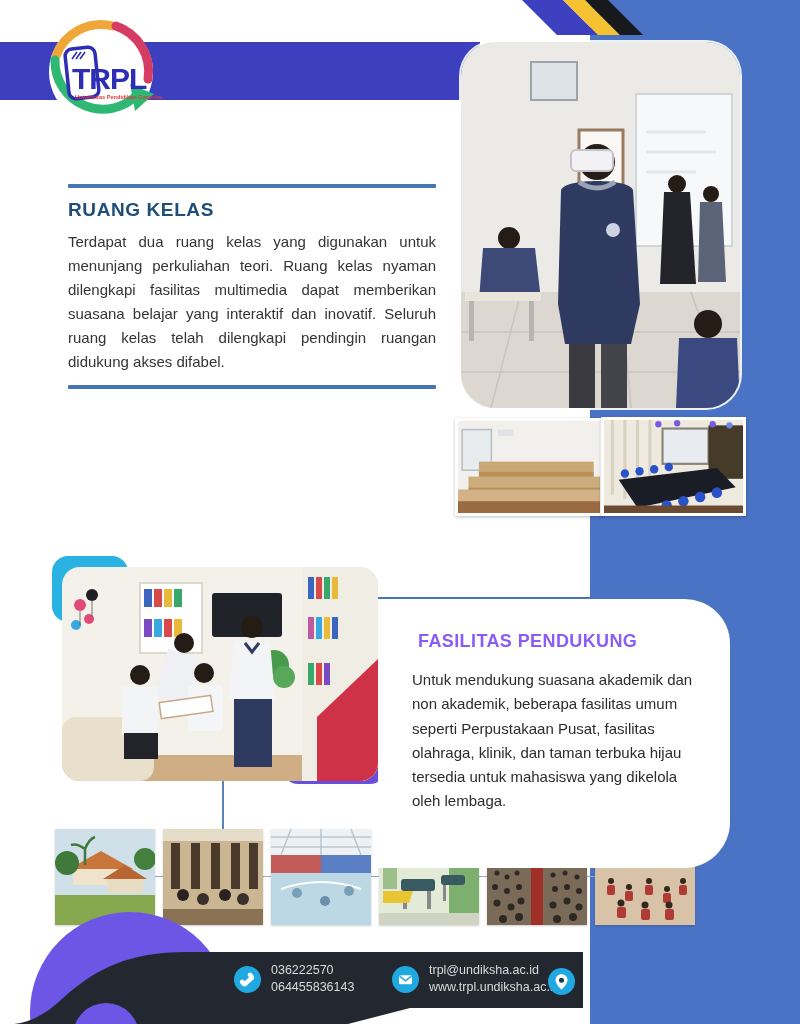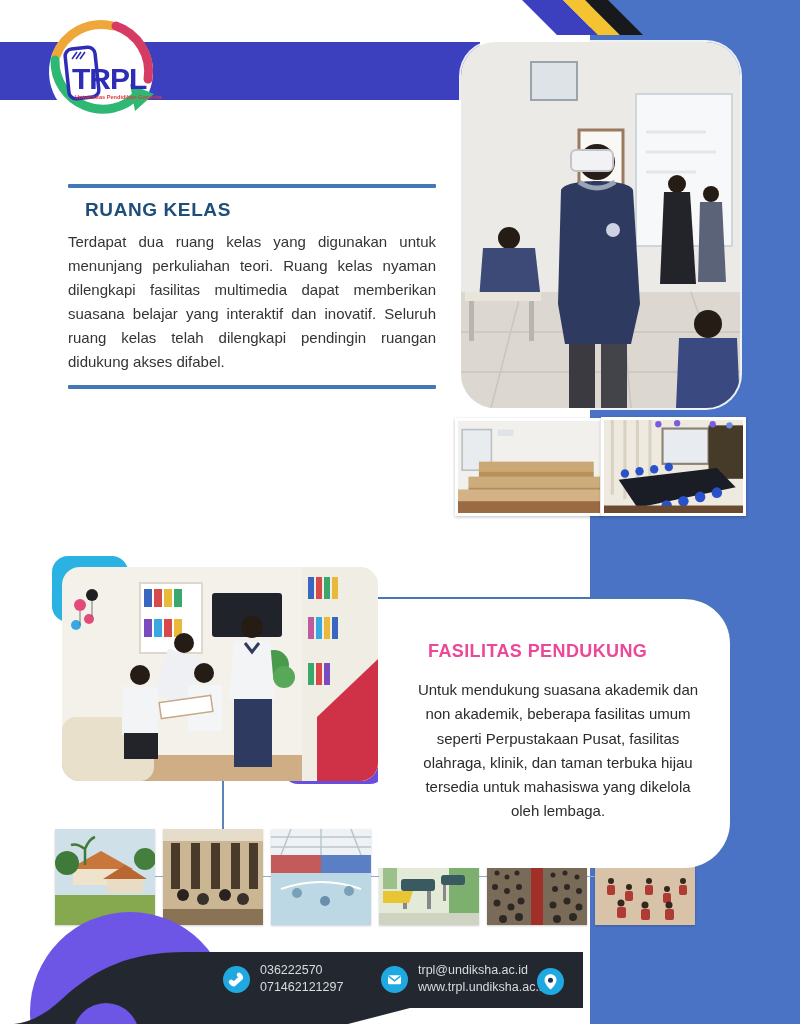--- a/index.html
+++ b/index.html
@@ -18,52 +18,52 @@
   .logo{left:42px;top:14px;width:118px;height:118px;overflow:visible;}
 
   
   .vr-photo{left:461px;top:42px;width:279px;height:366px;border-radius:34px;overflow:hidden;
             box-shadow:0 0 0 2px rgba(255,255,255,.9);}
 
   
   .rk{left:68px;top:184px;width:368px;}
   .rule{height:4px;background:#4577b6;border-radius:1px;}
   .rk .rule-top{margin-bottom:11px;}
-  .rk h2{margin:0 0 7px 17px;font-size:19px;letter-spacing:.6px;color:#1f4e79;font-weight:bold;}
+  .rk h2{margin:0 0 7px 0;font-size:19px;letter-spacing:.6px;color:#1f4e79;font-weight:bold;}
   .rk p{margin:9px 0 11px 0;font-size:15px;line-height:1.6;color:#343434;text-align:justify;}
 
   
   .photo-frame{background:#fff;padding:3px;box-shadow:0 1px 3px rgba(0,0,0,.25);}
   .small-photo-1{left:455px;top:418px;width:142px;height:92px;}
   .small-photo-2{left:601px;top:417px;width:139px;height:93px;}
   .photo-frame svg{display:block;width:100%;height:100%;}
 
   
   .accent-cyan{left:52px;top:556px;width:76px;height:66px;border-radius:16px;background:#2ab2e3;}
   .accent-purple{left:282px;top:672px;width:104px;height:112px;border-radius:16px;
                  background:linear-gradient(135deg,#5d54e0,#6a4ddd);}
   .library-photo{left:62px;top:567px;width:316px;height:214px;border-radius:18px;overflow:hidden;}
   .connector-v{left:222px;top:781px;width:2px;height:48px;background:#5b84b8;}
 
   
   .card{left:378px;top:597px;width:352px;height:271px;background:#fff;z-index:3;
         border-top:2px solid #4577b6;border-radius:0 46px 46px 0;box-sizing:border-box;
         padding:26px 26px 0 34px;}
-  .card h2{margin:16px;font-size:18px;letter-spacing:.4px;color:#ec4899;font-weight:600;}
-  .card p{margin:16px 0 0 0;font-size:15px;line-height:1.62;color:#2c2c2c;text-align:center;}
+  .card h2{margin:6px;font-size:18px;letter-spacing:.4px;color:#8b5cf6;font-weight:600;}
+  .card p{margin:16px 0 0 0;font-size:15px;line-height:1.62;color:#2c2c2c;}
 
   
   .strip-line{left:60px;top:876px;width:635px;height:1px;background:#93a9cf;}
   .strip{left:55px;top:829px;display:flex;gap:8px;}
   .strip .thumb{width:100px;height:96px;overflow:hidden;box-shadow:0 1px 2px rgba(0,0,0,.2);}
   .strip svg{display:block;width:100%;height:100%;}
 
   
   .footer-decor{left:0;top:890px;width:800px;height:134px;}
-  .footer-content{left:5px;top:952px;width:590px;height:56px;z-index:5;color:#d8dadc;}
+  .footer-content{left:16px;top:952px;width:590px;height:56px;z-index:5;color:#d8dadc;}
   .contact{position:absolute;display:flex;align-items:center;gap:10px;}
   .contact .txt{font-size:12.5px;line-height:1.36;}
   .c-phone{left:218px;top:10px;}
   .c-mail{left:376px;top:10px;align-items:center;}
   .c-pin{left:532px;top:16px;}
   .link{cursor:pointer;}
 </style>
 </head>
 <body>
 
@@ -358,21 +358,21 @@
       <svg width="27" height="27" viewBox="0 0 27 27">
         <circle cx="13.5" cy="13.5" r="13.5" fill="#1fa9e0"></circle>
         <g transform="translate(13.5,14) rotate(-42)" fill="#ffffff">
           <rect x="-7" y="-1" width="14" height="4.6" rx="2.3"></rect>
           <rect x="-7.6" y="-4.4" width="4.6" height="6.4" rx="2.2"></rect>
           <rect x="3" y="-4.4" width="4.6" height="6.4" rx="2.2"></rect>
         </g>
       </svg>
       <div class="txt">
         <div>036222570</div>
-        <div>071462121297</div>
+        <div>064455836143</div>
       </div>
     </div>
     <div class="contact c-mail">
       <svg width="27" height="27" viewBox="0 0 27 27">
         <circle cx="13.5" cy="13.5" r="13.5" fill="#1fa9e0"></circle>
         <rect x="7" y="9.2" width="13" height="9" rx="1.5" fill="#ffffff"></rect>
         <path d="M7.6 10.2 L13.5 14.8 L19.4 10.2" fill="none" stroke="#1fa9e0" stroke-width="1.5"></path>
       </svg>
       <div class="txt">
         <div class="link">trpl@undiksha.ac.id</div>

